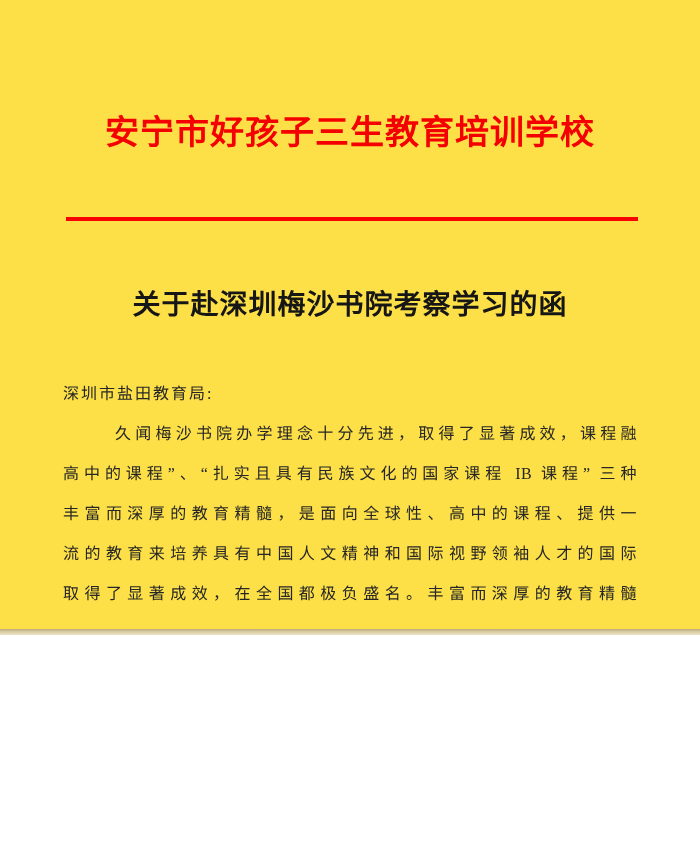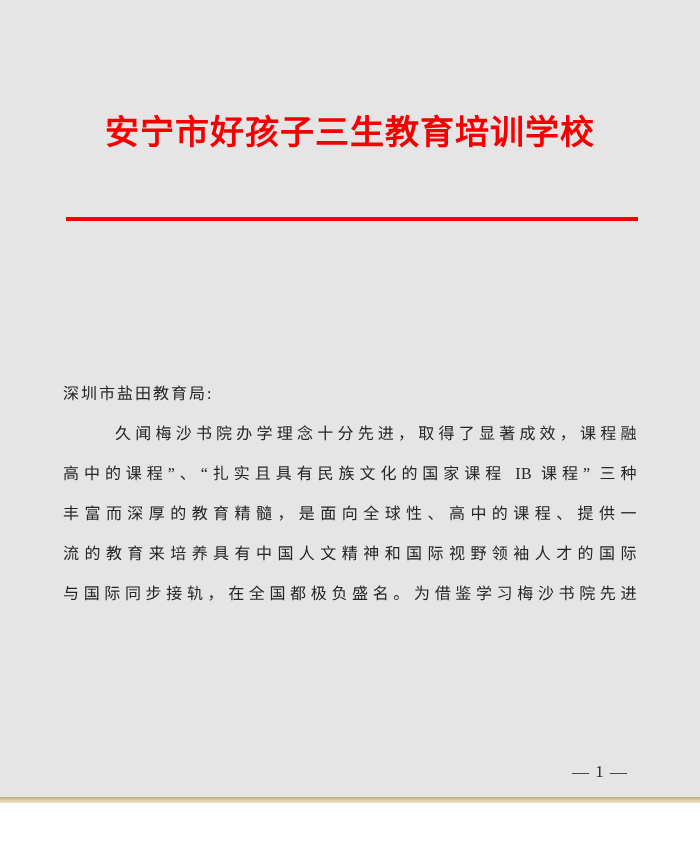--- a/index.html
+++ b/index.html
@@ -3,22 +3,22 @@
 <meta charset="utf-8">
 <style>
   html, body {
     margin: 0;
     padding: 0;
     background: #ffffff;
   }
   .page {
     position: relative;
     width: 700px;
-    height: 803px;
-    background: #e5e5e5;
+    height: 635px;
+    background: #fde047;
     overflow: hidden;
     font-family: "Liberation Serif", "DejaVu Serif", serif;
   }
   .letterhead {
     position: absolute;
     top: 110px;
     left: 0;
     width: 700px;
     text-align: center;
     font-size: 34px;
@@ -95,27 +95,28 @@
 </style>
 </head>
 <body>
 
 <div class="page">
 
   <div class="letterhead">安宁市好孩子三生教育培训学校</div>
 
   <div class="red-line"></div>
 
+  <div class="doc-title">关于赴深圳梅沙书院考察学习的函</div>
 
   <div class="body-block">
     <div class="salutation">深圳市盐田教育局:</div>
     <div class="body-line indent">久闻梅沙书院办学理念十分先进，取得了显著成效，课程融</div>
     <div class="body-line">高中的课程”、“扎实且具有民族文化的国家课程 IB 课程” 三种</div>
     <div class="body-line">丰富而深厚的教育精髓，是面向全球性、高中的课程、提供一</div>
     <div class="body-line">流的教育来培养具有中国人文精神和国际视野领袖人才的国际</div>
-    <div class="body-line">与国际同步接轨，在全国都极负盛名。为借鉴学习梅沙书院先进</div>
+    <div class="body-line">取得了显著成效，在全国都极负盛名。丰富而深厚的教育精髓</div>
   </div>
 
   <div class="page-number">— 1 —</div>
 
   <div class="bottom-edge"></div>
 
 </div>
 
 </body></html>

